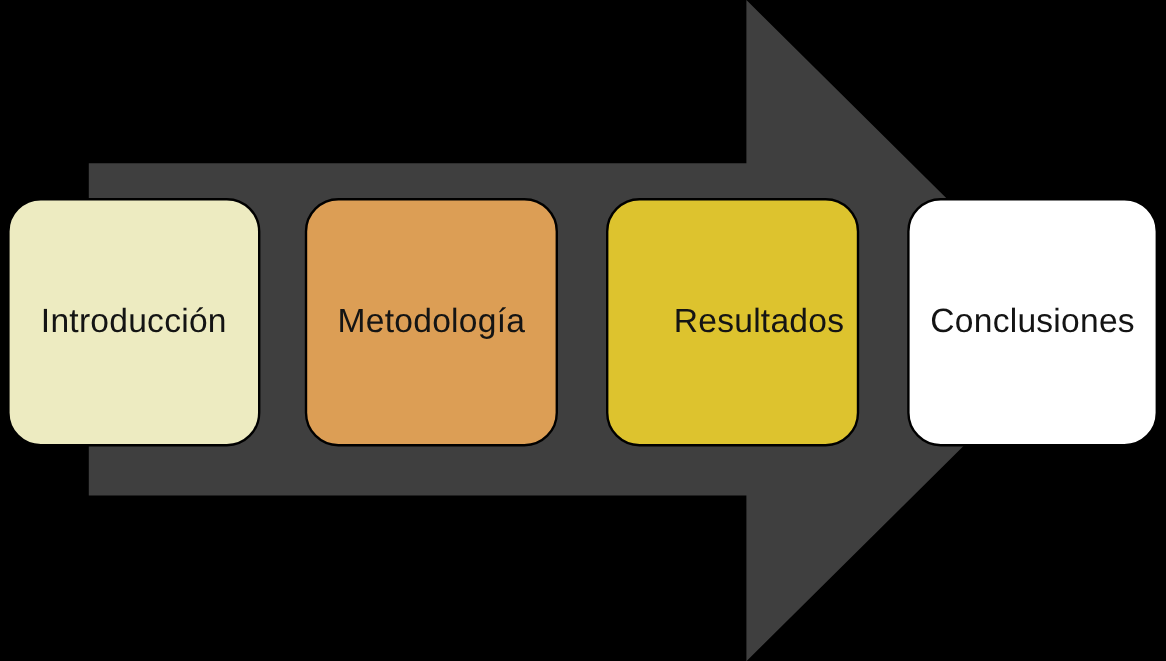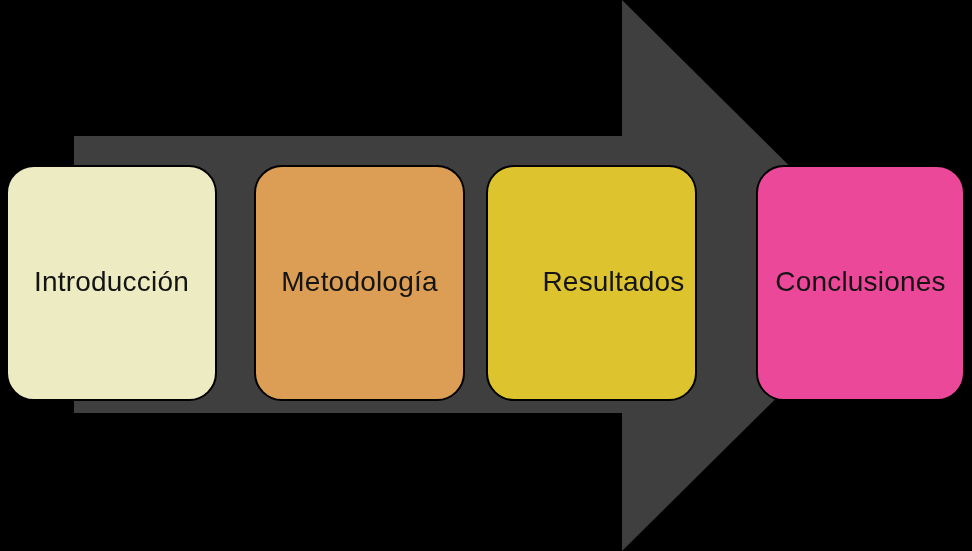--- a/index.html
+++ b/index.html
@@ -19,39 +19,39 @@
     position: absolute;
     left: 0;
     top: 0;
     width: 972px;
     height: 551px;
     display: block;
   }
   .step {
     position: absolute;
     top: 165px;
-    height: 236px;
+    height: 207px;
     border: 2px solid #000000;
     border-radius: 28px;
     box-sizing: border-box;
     display: flex;
     align-items: center;
     justify-content: center;
     text-align: center;
   }
   .step-label {
     font-size: 28px;
     color: #141414;
     letter-spacing: 0.2px;
     line-height: 1;
     padding-bottom: 2px;
   }
   .step-1 { left: 6px;   width: 211px; }
   .step-2 { left: 254px; width: 211px; }
-  .step-3 { left: 486px; width: 211px; padding-left: 44px; }
+  .step-3 { left: 505px; width: 211px; padding-left: 44px; }
   .step-4 { left: 756px; width: 209px; }
 </style>
 </head>
 <body>
 
 <div id="canvas">
 
   <svg id="arrow-svg" viewBox="0 0 972 551" xmlns="http://www.w3.org/2000/svg">
     <polygon points="74,136 622,136 622,0 900,275.5 622,551 622,413 74,413" style="fill: rgb(63, 63, 63);"></polygon>
   </svg>
@@ -61,17 +61,17 @@
   </div>
 
   <div class="step step-2" style="background-color: rgb(220, 158, 85); text-align: center;">
     <span class="step-label">Metodología</span>
   </div>
 
   <div class="step step-3" style="background-color: rgb(221, 195, 46);">
     <span class="step-label">Resultados</span>
   </div>
 
-  <div class="step step-4" style="background-color: #ec4899;">
+  <div class="step step-4" style="background-color: #ffffff;">
     <span class="step-label">Conclusiones</span>
   </div>
 
 </div>
 
 </body></html>

